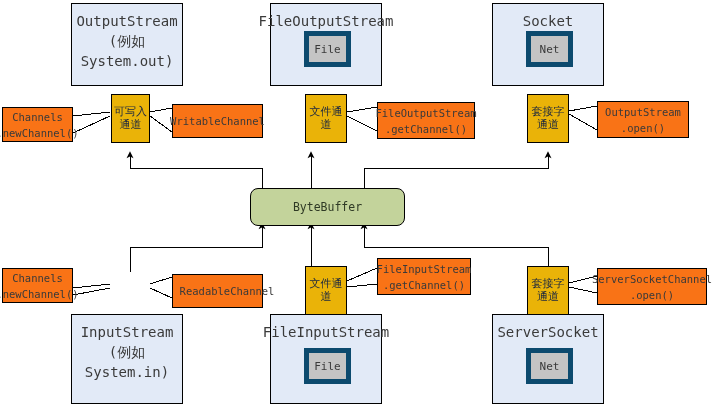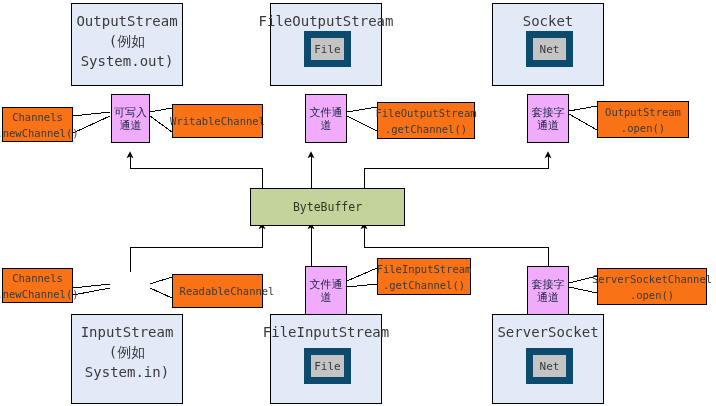--- a/index.html
+++ b/index.html
@@ -9,30 +9,30 @@
     background:#ffffff;
     font-family:"DejaVu Sans Mono","Liberation Mono",monospace;
     overflow:hidden;
   }
   #wires{position:absolute;left:0;top:0;width:716px;height:406px;pointer-events:none;}
   .box{position:absolute;box-sizing:border-box;border:1px solid #000000;
        display:flex;align-items:flex-start;justify-content:center;
        text-align:center;color:#3a3a3a;}
   .stream{background:#e2eaf7;padding-top:7px;}
   .stream .cap{font-size:14px;line-height:20px;white-space:pre-line;}
-  .inner{background:#c4c4c4;border:7px solid #0c4a6e;align-items:center;
+  .inner{background:#c4c4c4;border:5px solid #0c4a6e;align-items:center;
          justify-content:center;font-size:11px;color:#3a3a3a;}
-  .chan{background:#f0abfc;align-items:center;justify-content:center;
+  .chan{background:#eab308;align-items:center;justify-content:center;
         font-size:11px;line-height:13px;color:#1b2740;padding:0 2px;
-        font-family:Liberation Sans, sans-serif;}
+        font-family:Liberation Mono, monospace;}
   .note{background:#f97316;align-items:center;justify-content:center;
         font-size:10.5px;line-height:16px;color:#3a3a3a;
         padding:0 4px;white-space:pre-line;}
   .buffer{background:#c3d39b;align-items:center;justify-content:center;
-          font-size:11.5px;color:#2f3a25;}
+          font-size:11.5px;color:#2f3a25;border-radius:8px;}
 </style>
 </head>
 <body>
 
 <div id="stage">
 
   <svg id="wires">
     <defs>
       <marker id="ah" markerWidth="9" markerHeight="9" refX="4.2" refY="4.5" orient="auto" markerUnits="userSpaceOnUse">
         <path d="M1,1 L8,4.5 L1,8 L2.6,4.5 Z" fill="#000"></path>

